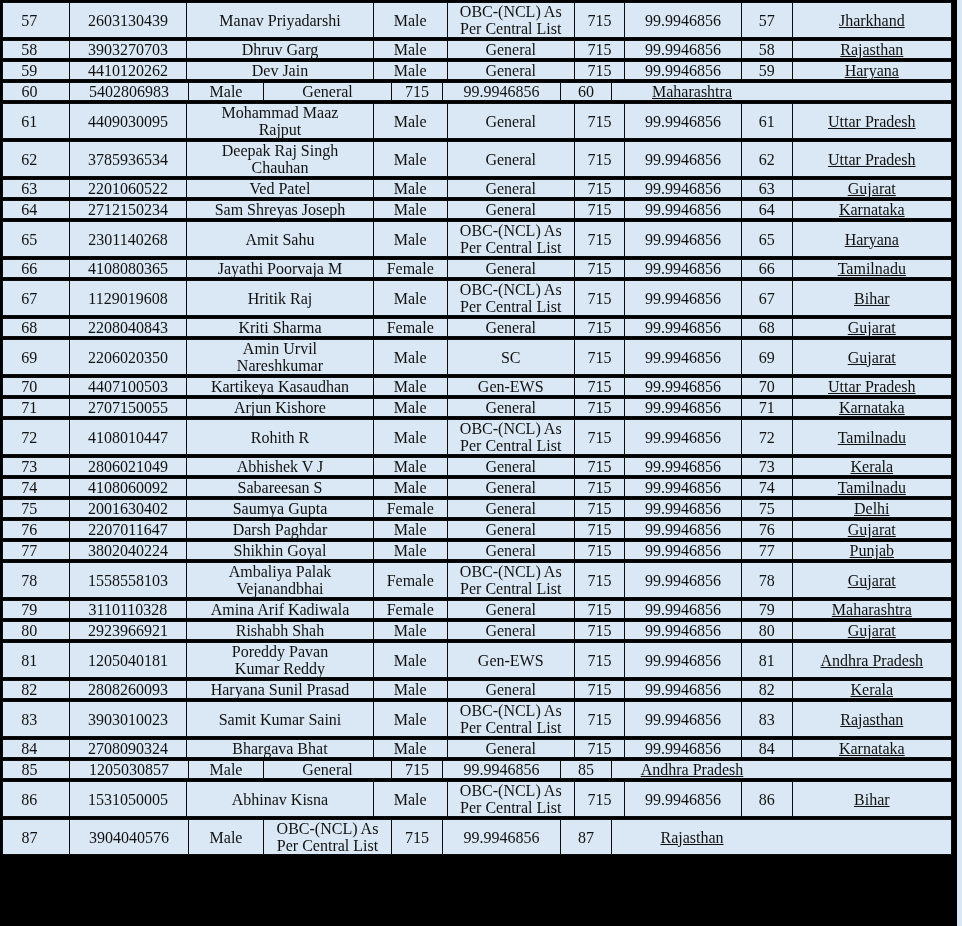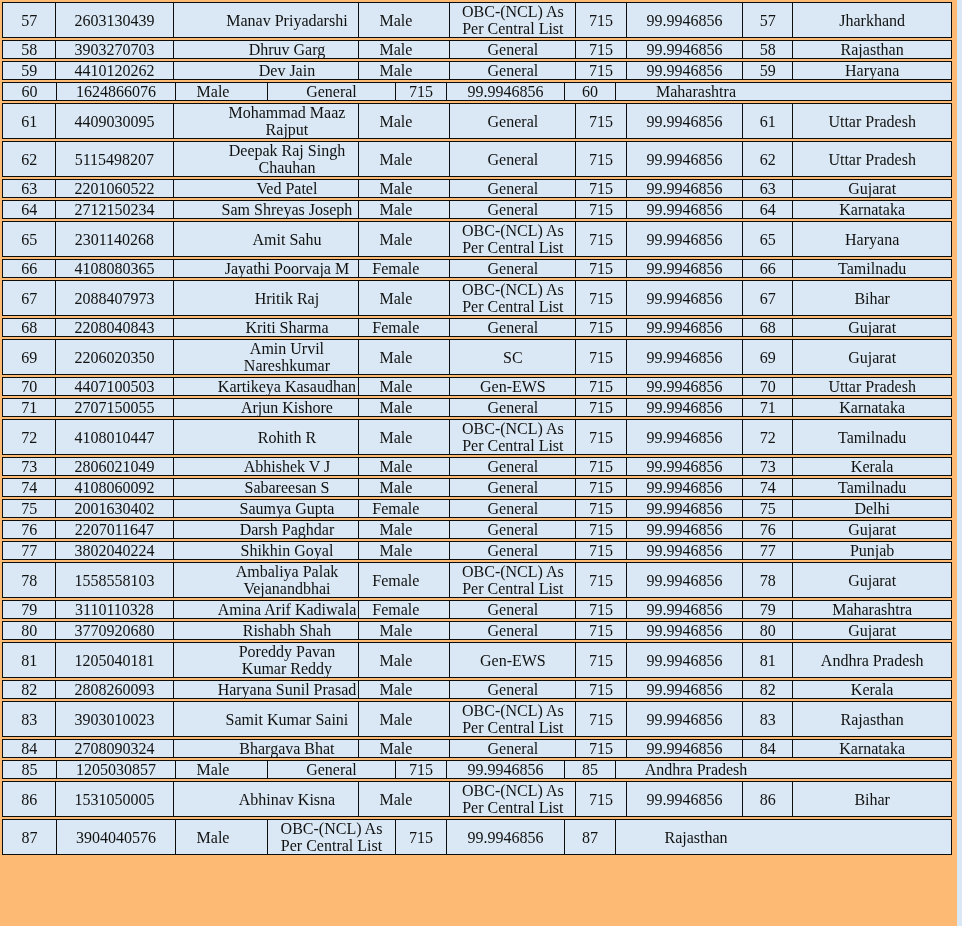--- a/index.html
+++ b/index.html
@@ -5,21 +5,21 @@
   html, body {
     margin: 0;
     padding: 0;
     background: #ffffff;
     font-family: "Liberation Serif", "DejaVu Serif", serif;
   }
   .page {
     position: relative;
     width: 962px;
     height: 926px;
-    background: #fdba74;
+    background: #000000;
     overflow: hidden;
   }
   .table-wrap {
     position: absolute;
     top: 0;
     left: 2px;
     width: 950px;
   }
   .row {
     display: flex;
@@ -36,28 +36,28 @@
     justify-content: center;
     text-align: center;
     white-space: pre-line;
     font-size: 16px;
     line-height: 17px;
     color: #111111;
     padding: 0 2px;
   }
   .cell + .cell { border-left: 1.5px solid #0d0d0d; }
   .col-0 { width: 53px; }
-  .col-1 { width: 119px; }
-  .col-2 { width: 188px; padding-left: 44px; }
+  .col-1 { width: 119px; margin-left: 13px; }
+  .col-2 { width: 188px; }
   .col-3 { width: 75px; }
-  .col-4 { width: 128px; margin-left: 17px; }
+  .col-4 { width: 128px; }
   .col-5 { width: 51px; }
   .col-6 { width: 118px; }
   .col-7 { width: 51px; }
-  .col-8 { width: 161px; }
+  .col-8 { width: 161px; text-decoration: underline; }
   .edge-strip {
     position: absolute;
     top: 0;
     right: 0;
     width: 5px;
     height: 926px;
     background: #d9e8f4;
   }
 </style>
 </head>
@@ -94,21 +94,21 @@
         <div class="cell col-2">Dev Jain</div>
         <div class="cell col-3">Male</div>
         <div class="cell col-4">General</div>
         <div class="cell col-5">715</div>
         <div class="cell col-6">99.9946856</div>
         <div class="cell col-7">59</div>
         <div class="cell col-8">Haryana</div>
       </div>
       <div class="row">
         <div class="cell col-0">60</div>
-        <div class="cell col-1">1624866076</div>
+        <div class="cell col-1">5402806983</div>
         <div class="cell col-3">Male</div>
         <div class="cell col-4">General</div>
         <div class="cell col-5">715</div>
         <div class="cell col-6">99.9946856</div>
         <div class="cell col-7">60</div>
         <div class="cell col-8">Maharashtra</div>
       </div>
       <div class="row">
         <div class="cell col-0">61</div>
         <div class="cell col-1">4409030095</div>
@@ -116,21 +116,21 @@
 Rajput</div>
         <div class="cell col-3">Male</div>
         <div class="cell col-4">General</div>
         <div class="cell col-5">715</div>
         <div class="cell col-6">99.9946856</div>
         <div class="cell col-7">61</div>
         <div class="cell col-8">Uttar Pradesh</div>
       </div>
       <div class="row">
         <div class="cell col-0">62</div>
-        <div class="cell col-1">5115498207</div>
+        <div class="cell col-1">3785936534</div>
         <div class="cell col-2">Deepak Raj Singh
 Chauhan</div>
         <div class="cell col-3">Male</div>
         <div class="cell col-4">General</div>
         <div class="cell col-5">715</div>
         <div class="cell col-6">99.9946856</div>
         <div class="cell col-7">62</div>
         <div class="cell col-8">Uttar Pradesh</div>
       </div>
       <div class="row">
@@ -173,21 +173,21 @@
         <div class="cell col-2">Jayathi Poorvaja M</div>
         <div class="cell col-3">Female</div>
         <div class="cell col-4">General</div>
         <div class="cell col-5">715</div>
         <div class="cell col-6">99.9946856</div>
         <div class="cell col-7">66</div>
         <div class="cell col-8">Tamilnadu</div>
       </div>
       <div class="row">
         <div class="cell col-0">67</div>
-        <div class="cell col-1">2088407973</div>
+        <div class="cell col-1">1129019608</div>
         <div class="cell col-2">Hritik Raj</div>
         <div class="cell col-3">Male</div>
         <div class="cell col-4">OBC-(NCL) As
 Per Central List</div>
         <div class="cell col-5">715</div>
         <div class="cell col-6">99.9946856</div>
         <div class="cell col-7">67</div>
         <div class="cell col-8">Bihar</div>
       </div>
       <div class="row">
@@ -321,21 +321,21 @@
         <div class="cell col-2">Amina Arif Kadiwala</div>
         <div class="cell col-3">Female</div>
         <div class="cell col-4">General</div>
         <div class="cell col-5">715</div>
         <div class="cell col-6">99.9946856</div>
         <div class="cell col-7">79</div>
         <div class="cell col-8">Maharashtra</div>
       </div>
       <div class="row">
         <div class="cell col-0">80</div>
-        <div class="cell col-1">3770920680</div>
+        <div class="cell col-1">2923966921</div>
         <div class="cell col-2">Rishabh Shah</div>
         <div class="cell col-3">Male</div>
         <div class="cell col-4">General</div>
         <div class="cell col-5">715</div>
         <div class="cell col-6">99.9946856</div>
         <div class="cell col-7">80</div>
         <div class="cell col-8">Gujarat</div>
       </div>
       <div class="row">
         <div class="cell col-0">81</div>

